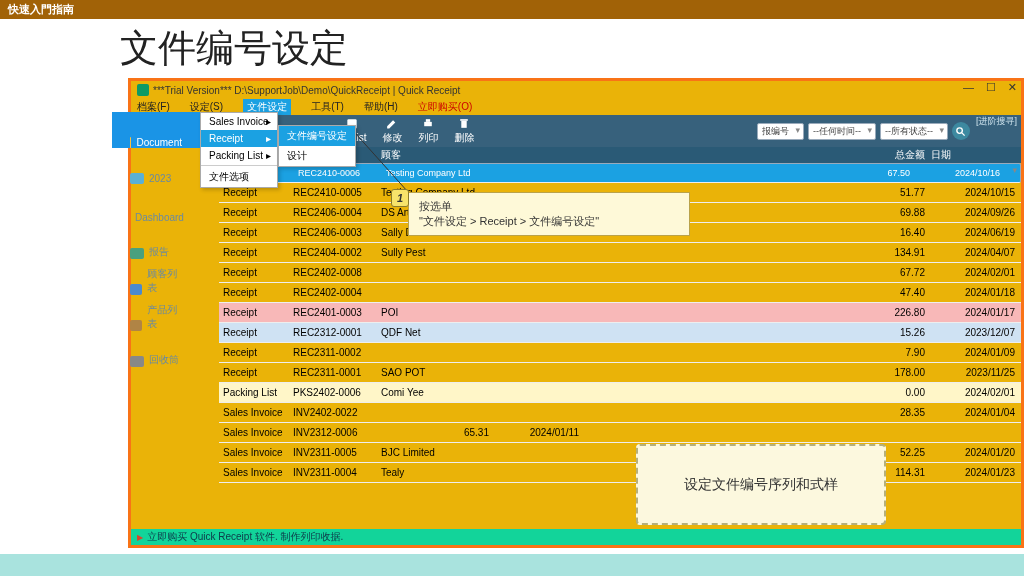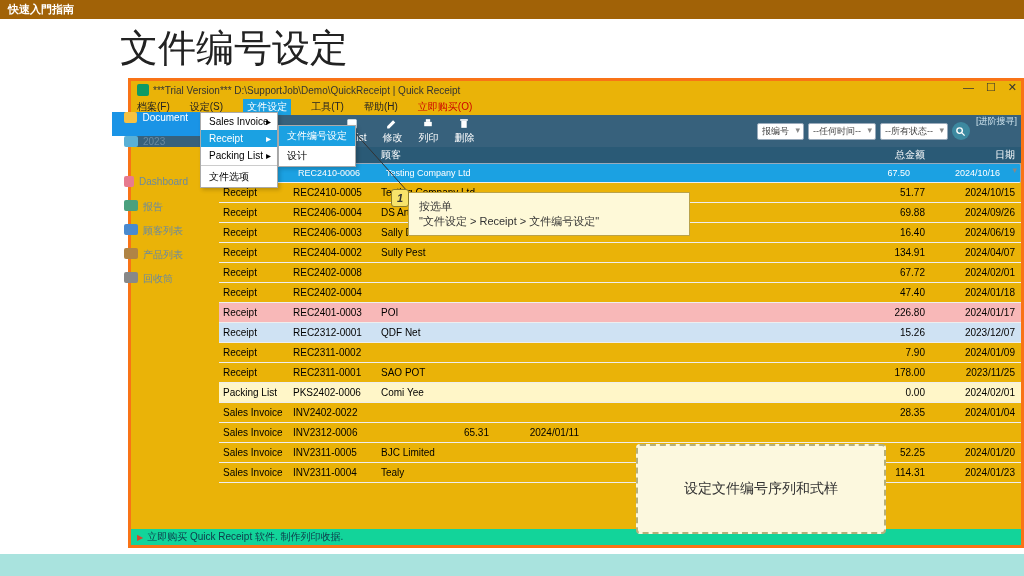--- a/index.html
+++ b/index.html
@@ -19,57 +19,57 @@
 .search-ctrls{display:flex;gap:4px;align-items:center;margin-right:6px}
 .sel{background:#fff;color:#444;font-size:9px;padding:1px 14px 1px 4px;border:1px solid #9ab;position:relative;border-radius:2px}
 .sel::after{content:"▾";position:absolute;right:3px;top:1px;color:#888}
 .search-icon{width:18px;height:18px;background:#3d89a0;border-radius:9px;display:flex;align-items:center;justify-content:center}
 .advsearch{font-size:9px;color:#cfe4ee;margin-right:4px}
 .table-head{background:#2a5a76;color:#fff;height:16px;display:flex;align-items:center;font-size:10px}
 .col-type{width:74px;padding-left:4px}
 .col-num{width:88px}
 .col-cust{flex:1}
 .col-amt{width:114px;text-align:right;padding-right:6px}
-.col-date{width:90px;text-align:right;padding-right:6px}
+.col-date{width:90px;text-align:left;padding-right:6px}
 .table-body{font-size:10px}
 .row{display:flex;height:20px;align-items:center;border-bottom:1px solid #eee}
 .row .c1{width:74px;padding-left:4px}
 .row .c2{width:88px}
 .row .c3{flex:1}
 .row .c4{width:114px;text-align:right;padding-right:6px}
 .row .c5{width:90px;text-align:right;padding-right:6px}
 .row.sel{background:#1ba1e2;color:#fff}
 .row.pink{background:#f8b8b8}
 .row.blue{background:#cfe2f3}
 .row.yellow{background:#fff6c8}
 .statusbar{position:absolute;left:0;right:0;bottom:0;height:16px;background:#12d49a;color:#0e3a4a;font-size:10px;display:flex;align-items:center;padding-left:6px}
 .statusbar::before{content:"▶";color:#d8442a;margin-right:4px;font-size:8px}
 .sidebar{position:absolute;left:112px;top:112px;width:88px;z-index:2;font-size:10px}
-.sidebar .tab{display:flex;align-items:flex-start;gap:5px;height:24px;padding:0 12px;color:#6a8aa0}
+.sidebar .tab{display:flex;align-items:flex-end;gap:5px;height:36px;padding:0 18px;color:#6a8aa0}
 .sidebar .tab.active{background:#1a94e6;color:#fff}
 .sidebar .ico{width:14px;height:11px;border-radius:2px}
 .ico-doc{background:#f7c242}
 .ico-2023{background:#5ab0d6}
 .ico-dash{background:#e77b8f}
 .ico-rep{background:#4aa07e}
 .ico-cust{background:#4a8acf;border-radius:50%;width:12px;height:12px}
 .ico-prod{background:#b08445}
 .ico-trash{background:#888;width:10px;height:12px}
 .dropdown{position:absolute;left:200px;top:112px;background:#fff;border:1px solid #aaa;box-shadow:2px 2px 4px rgba(0,0,0,.2);font-size:10px;z-index:5;width:78px}
 .dropdown .di{padding:3px 8px;position:relative}
 .dropdown .di.hl{background:#1ba1e2;color:#fff}
 .dropdown .di .arr{position:absolute;right:6px}
 .dropdown .sep{height:1px;background:#ccc;margin:1px 0}
 .submenu{position:absolute;left:278px;top:125px;background:#fff;border:1px solid #aaa;box-shadow:2px 2px 4px rgba(0,0,0,.2);font-size:10px;z-index:5;width:78px}
 .submenu .di{padding:3px 8px}
 .submenu .di.hl{background:#1ba1e2;color:#fff}
 .callout{position:absolute;left:408px;top:192px;width:282px;background:#fef9d8;border:1px solid #b9a24a;padding:6px 10px;font-size:11px;z-index:6;color:#333}
 .callout-num{position:absolute;left:-18px;top:-4px;width:18px;height:18px;background:#f7e36a;border:1px solid #8a7a2a;border-radius:3px;display:flex;align-items:center;justify-content:center;font-weight:bold;font-size:11px;font-style:italic}
 .arrow-line{position:absolute;left:356px;top:134px;width:56px;height:62px;z-index:5;pointer-events:none}
-.note-box{position:absolute;left:636px;top:444px;width:250px;height:90px;border:2px dashed #b6b07a;background:#fcf8de;display:flex;align-items:center;justify-content:center;font-size:14px;color:#333;border-radius:4px}
+.note-box{position:absolute;left:636px;top:444px;width:250px;height:81px;border:2px dashed #b6b07a;background:#fcf8de;display:flex;align-items:center;justify-content:center;font-size:14px;color:#333;border-radius:4px}
 .page-footer{position:absolute;left:0;bottom:0;width:1024px;height:22px;background:#a9e3de}
 </style>
 </head>
 <body>
 
 <div class="slide-header">快速入門指南</div>
 <div class="big-title">文件编号设定</div>
 
 <div class="app-window">
   <div class="titlebar">
@@ -271,21 +271,21 @@
 
 <div class="sidebar">
   <div class="tab active">
       <div class="ico ico-doc"></div>
       <span>Document</span>
     </div>
   <div class="tab">
       <div class="ico ico-2023"></div>
       <span>2023</span>
     </div>
-  <div class="tab" style="margin-top:16px">
+  <div class="tab" style="margin-top:3px">
       <div class="ico ico-dash"></div>
       <span>Dashboard</span>
     </div>
   <div class="tab">
       <div class="ico ico-rep"></div>
       <span>报告</span>
     </div>
   <div class="tab">
       <div class="ico ico-cust"></div>
       <span>顾客列表</span>

